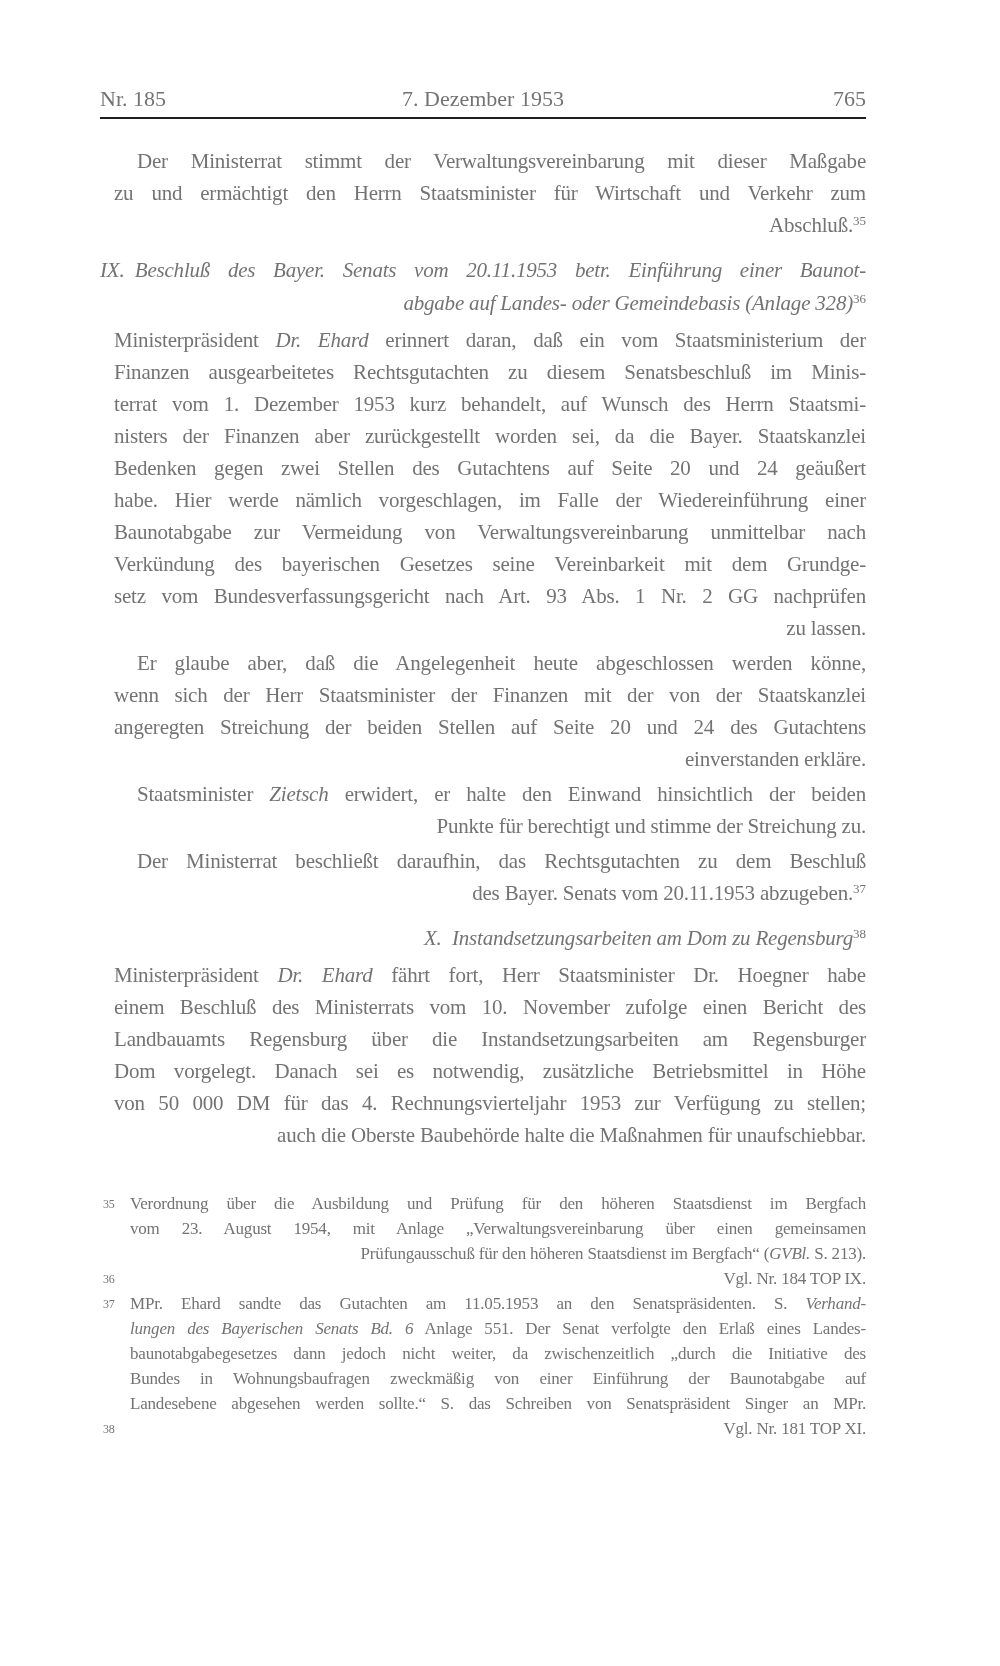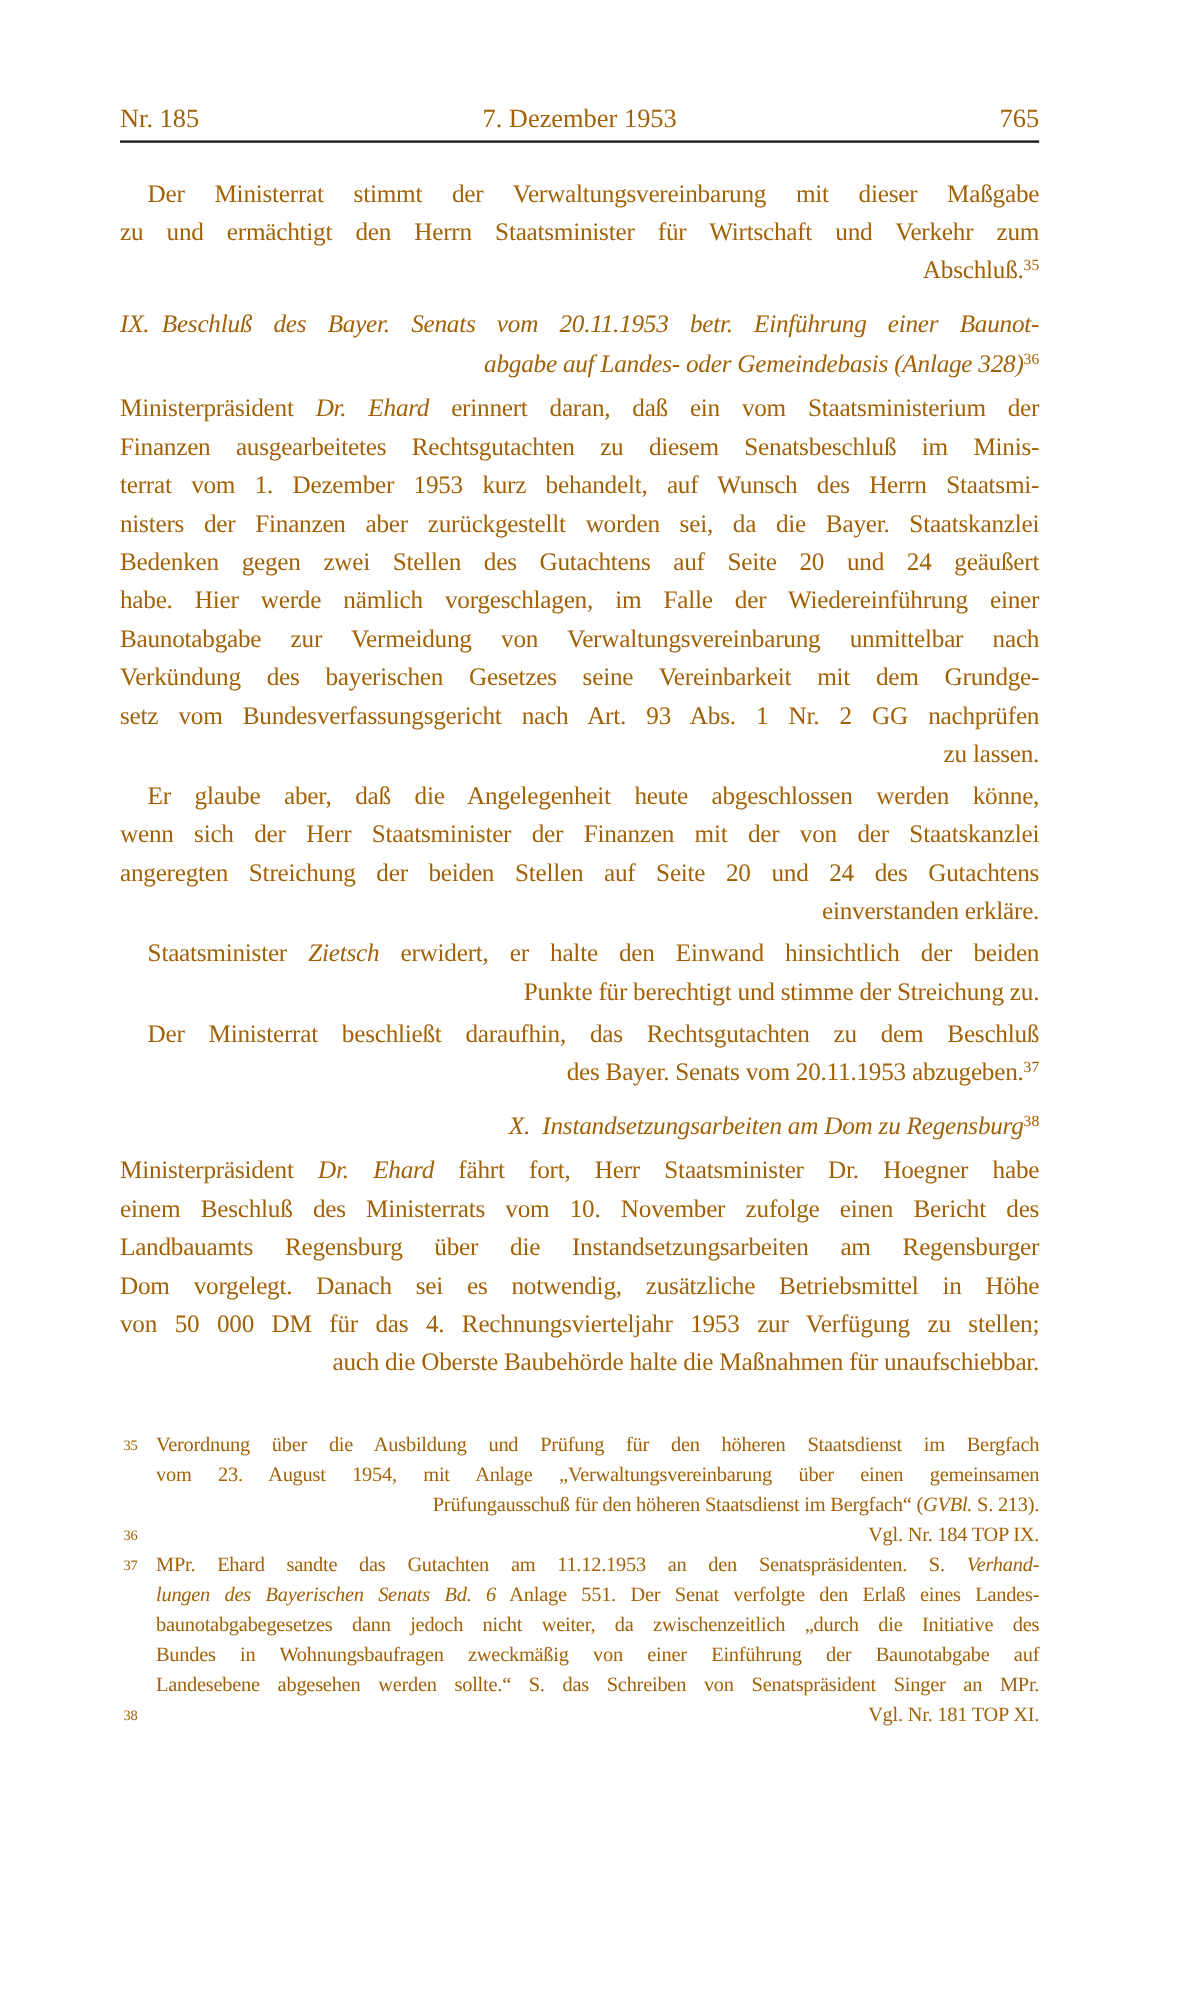--- a/index.html
+++ b/index.html
@@ -5,21 +5,21 @@
   html, body {
     margin: 0;
     padding: 0;
     background: #ffffff;
   }
   .page {
     position: relative;
     width: 1000px;
     height: 1666px;
     background: #ffffff;
-    color: #a16207;
+    color: #737373;
     font-family: "Liberation Serif", "DejaVu Serif", serif;
     box-sizing: border-box;
     padding: 86px 134px 0 100px;
     overflow: hidden;
   }
   .col { width: 766px; }
   
   .hdr {
     position: relative;
     height: 28px;
@@ -35,21 +35,21 @@
     margin: 3px 0 0 0;
     width: 766px;
   }
   
   .doc-body {
     margin-top: 26px;
     font-size: 21px;
     line-height: 32px;
     letter-spacing: -0.2px;
   }
-  .paragraph { margin: 0 0 3px 0; }
+  .paragraph { margin: 0 0 3px 14px; }
   .heading {
     font-style: italic;
     margin: 10px 0 2px 0;
     line-height: 33px;
   }
   .line { text-align: right; }
   .line.just { text-align: justify; text-align-last: justify; }
   .line.indent { text-indent: 23px; }
   .i { font-style: italic; }
   .sup {
@@ -143,21 +143,21 @@
       </div>
       <div class="footnote">
         <span class="fn-num">36</span>
         <div class="fn-text">
           <div class="line"><span class="">Vgl. Nr. 184 TOP IX.</span></div>
         </div>
       </div>
       <div class="footnote">
         <span class="fn-num">37</span>
         <div class="fn-text">
-          <div class="line just"><span class="">MPr. Ehard sandte das Gutachten am 11.12.1953 an den Senatspräsidenten. S. </span><span class="i">Verhand-</span></div>
+          <div class="line just"><span class="">MPr. Ehard sandte das Gutachten am 11.05.1953 an den Senatspräsidenten. S. </span><span class="i">Verhand-</span></div>
           <div class="line just"><span class="i">lungen des Bayerischen Senats Bd. 6</span><span class=""> Anlage 551. Der Senat verfolgte den Erlaß eines Landes-</span></div>
           <div class="line just"><span class="">baunotabgabegesetzes dann jedoch nicht weiter, da zwischenzeitlich „durch die Initiative des</span></div>
           <div class="line just"><span class="">Bundes in Wohnungsbaufragen zweckmäßig von einer Einführung der Baunotabgabe auf</span></div>
           <div class="line just"><span class="">Landesebene abgesehen werden sollte.“ S. das Schreiben von Senatspräsident Singer an MPr.</span></div>
         </div>
       </div>
       <div class="footnote">
         <span class="fn-num">38</span>
         <div class="fn-text">
           <div class="line"><span class="">Vgl. Nr. 181 TOP XI.</span></div>

